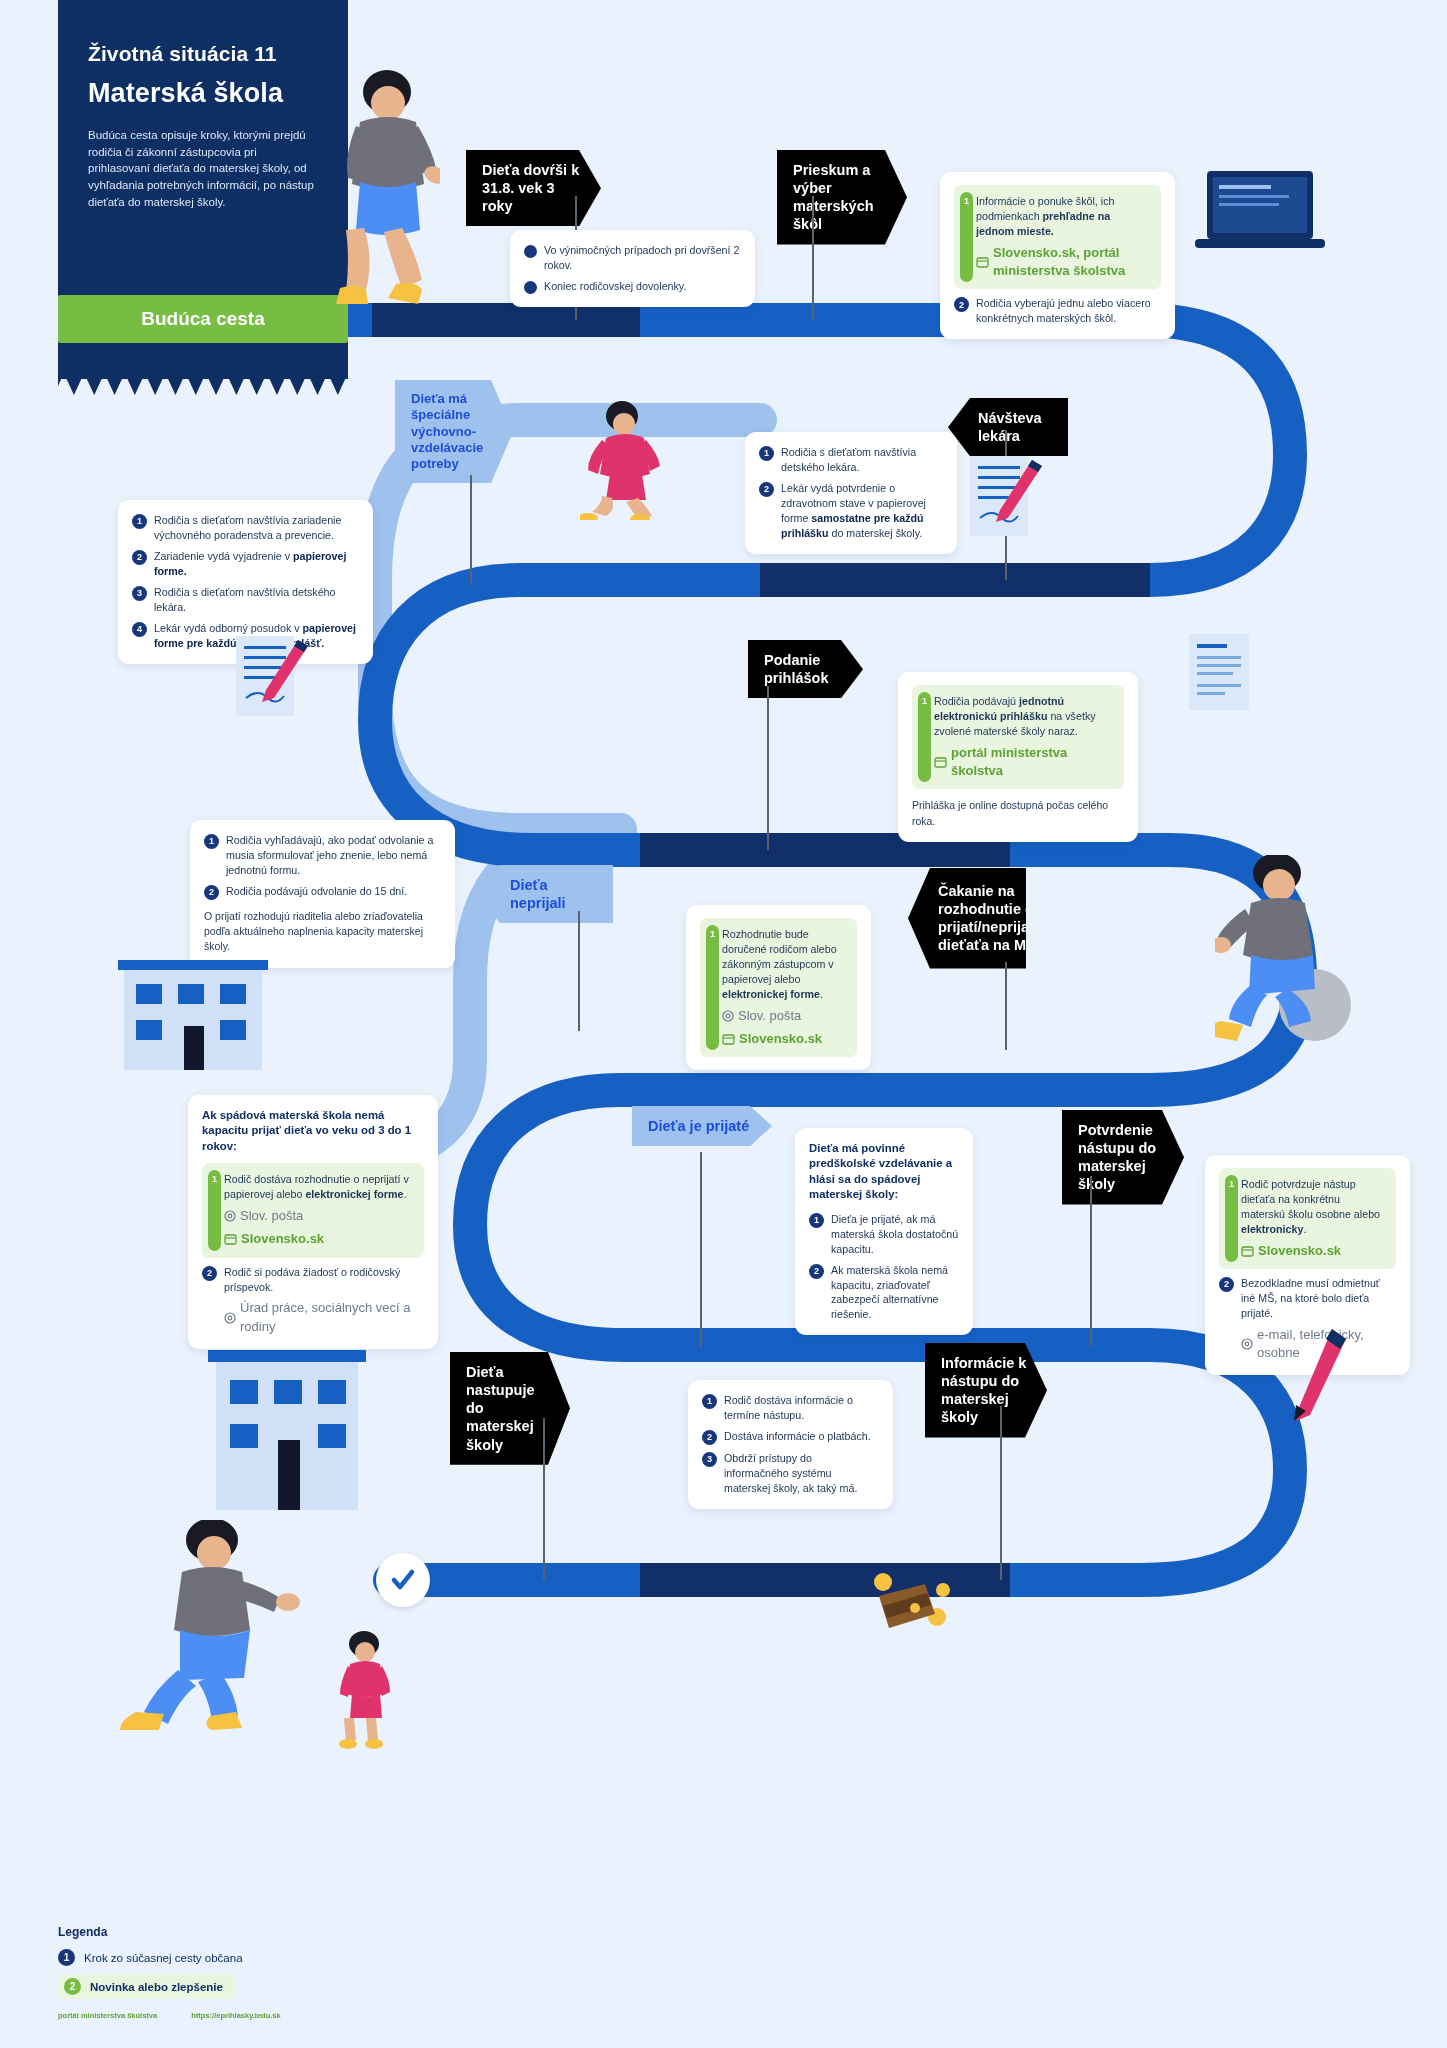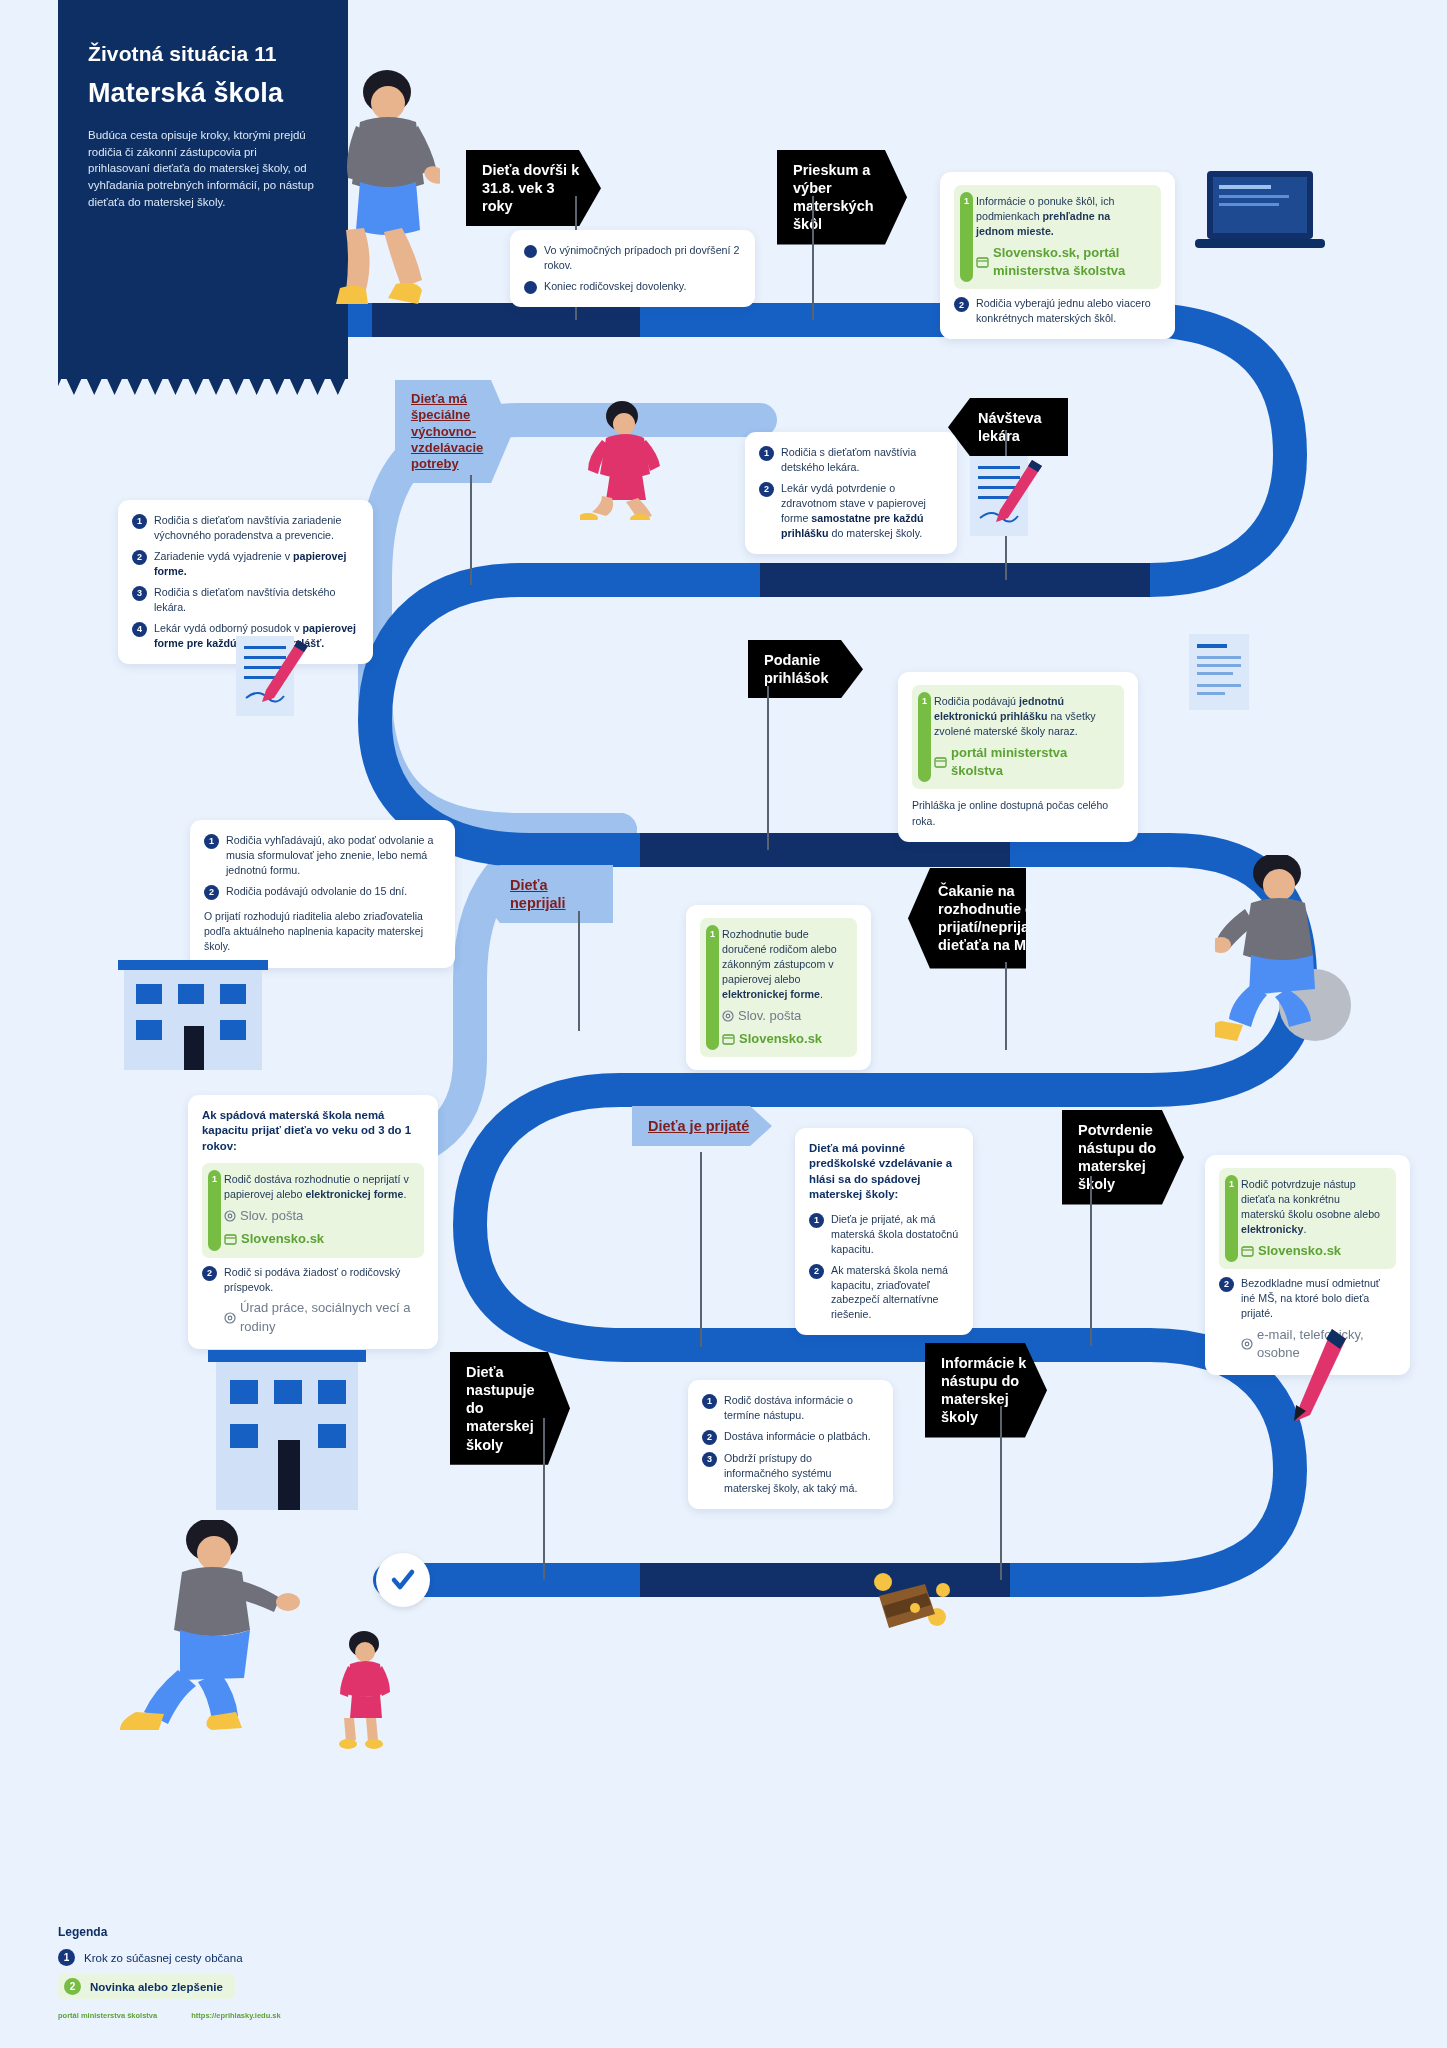--- a/index.html
+++ b/index.html
@@ -48,23 +48,23 @@
   .banner{
     box-sizing:border-box; color:#fff; font-weight:bold;
     font-size:14.5px; line-height:1.25; padding:11px 20px 11px 16px;
     display:flex; align-items:center;
   }
   .banner.navy{background:#000000;
     clip-path:polygon(0 0, calc(100% - 22px) 0, 100% 50%, calc(100% - 22px) 100%, 0 100%);}
   .banner.navy.left-notch{
     clip-path:polygon(22px 0, 100% 0, 100% 100%, 22px 100%, 0 50%);
     padding-left:30px;}
-  .banner.lblue{background:#9ec1ee; color:#7f1d1d;
+  .banner.lblue{background:#9ec1ee; color:#1d4ed8;
     clip-path:polygon(22px 0, 100% 0, 100% 100%, 22px 100%, 0 50%);
-    padding-left:32px;text-decoration:underline;}
+    padding-left:32px;}
   .banner.lblue.right-notch{
     clip-path:polygon(0 0, calc(100% - 22px) 0, 100% 50%, calc(100% - 22px) 100%, 0 100%);
     padding-left:16px;}
 
   .pin{width:2px; background:#5a6470; position:absolute;}
 
   
   .card{
     background:#fff; border-radius:11px; box-sizing:border-box;
     box-shadow:0 3px 10px rgba(20,50,100,.10);
@@ -157,20 +157,21 @@
     <path d="M640 850 L 1010 850" stroke="#11306a" stroke-width="34" fill="none"></path>
     <path d="M640 1580 L 1010 1580" stroke="#11306a" stroke-width="34" fill="none"></path>
   </svg>
 
   <div id="header-panel" class="abs">
     <p id="header-kicker">Životná situácia 11</p>
     <h1 id="header-title">Materská škola</h1>
     <p id="header-desc">Budúca cesta opisuje kroky, ktorými prejdú rodičia či zákonní zástupcovia pri prihlasovaní dieťaťa do materskej školy, od vyhľadania potrebných informácií, po nástup dieťaťa do materskej školy.</p>
   </div>
   <div id="header-zigzag" class="abs"></div>
+  <div id="future-path-tab" class="abs">Budúca cesta</div>
 
   <div class="banner navy abs" style="left:466px; top:150px; width:135px;">Dieťa dovŕši k 31.8. vek 3 roky</div>
   <div class="pin" style="left:575px; top:196px; height:124px;"></div>
 
   <div class="card abs" style="left:510px; top:230px; width:245px;">
     <ul class="items">
       <li>
           <span class="dot"></span>
           <span class="txt">Vo výnimočných prípadoch pri dovŕšení 2 rokov.</span>
         </li>

